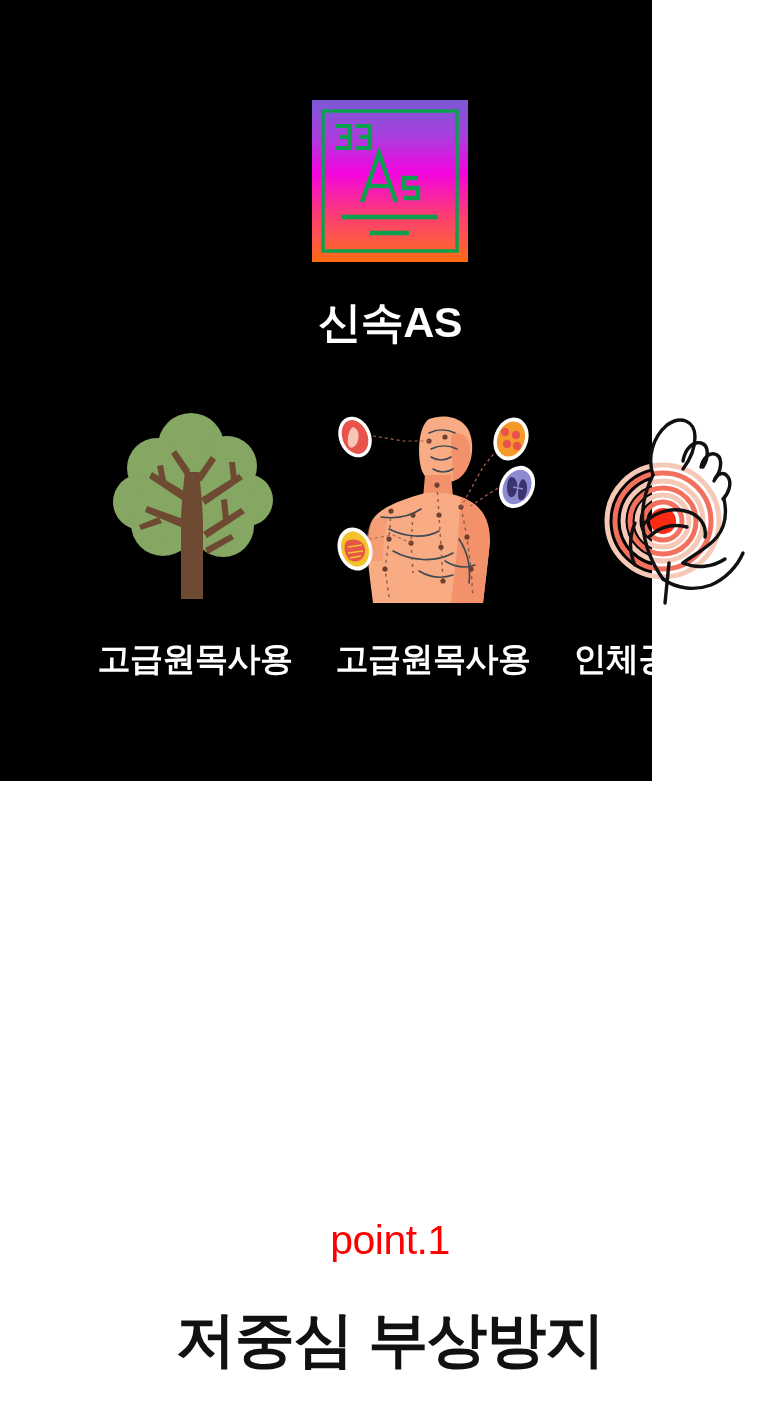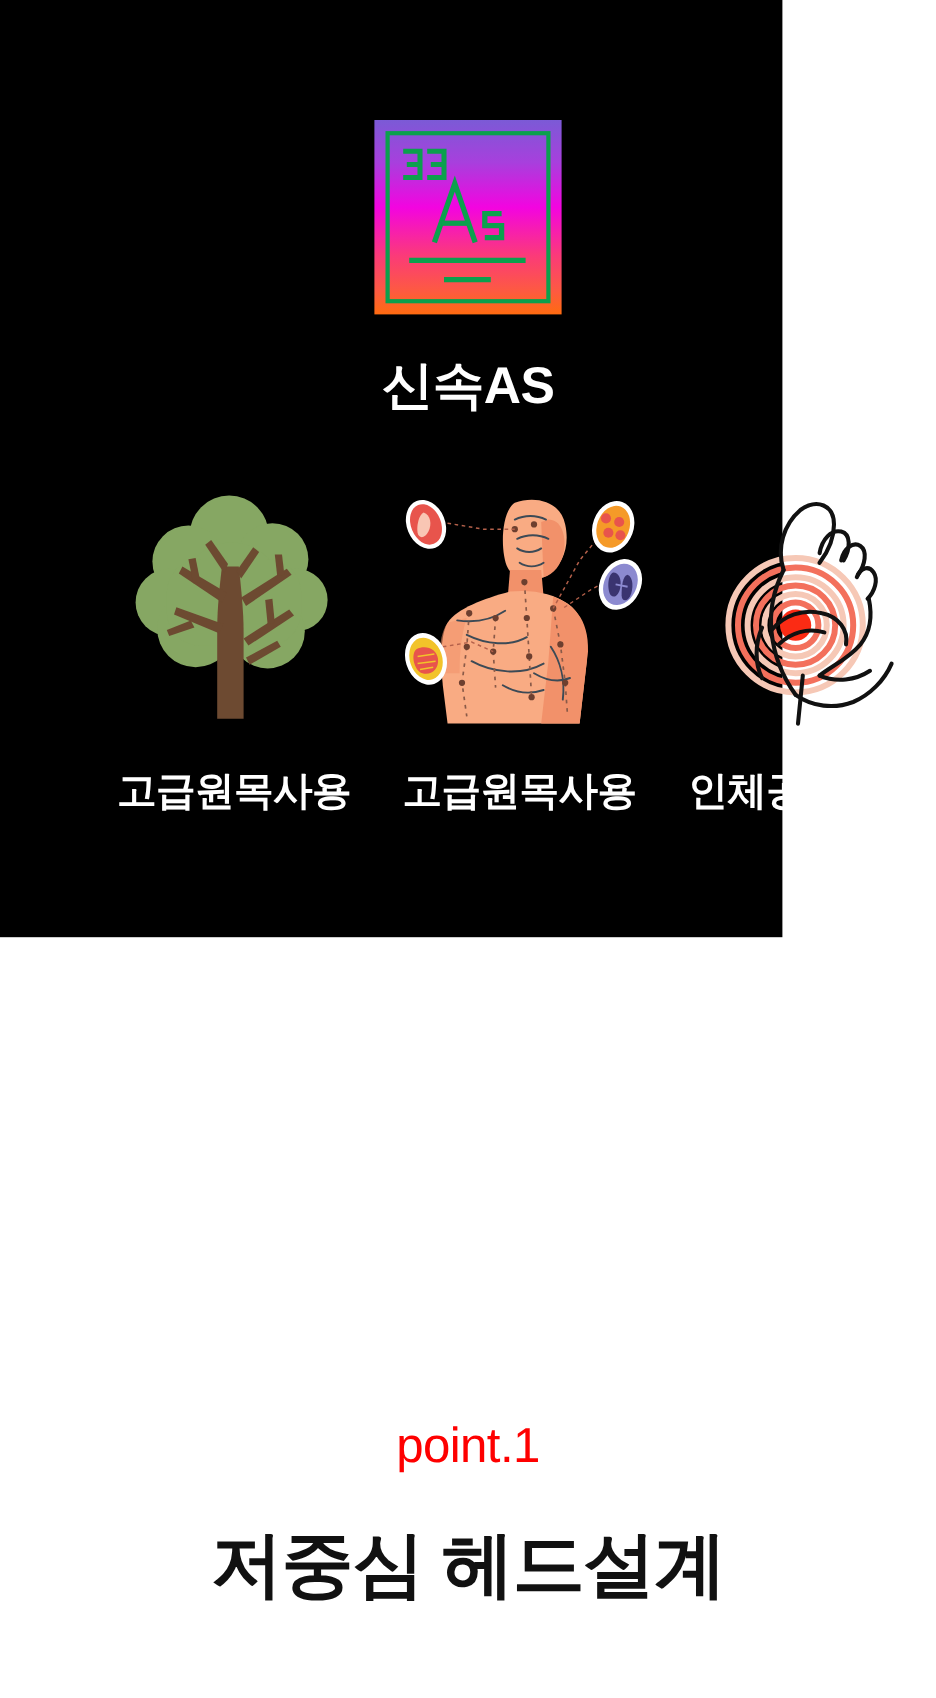--- a/index.html
+++ b/index.html
@@ -68,21 +68,21 @@
   .row-2 .feature-label {
     font-size: 33px;
     line-height: 38px;
     margin-top: 30px;
   }
 
   
   .caption-block {
     position: absolute;
     left: 0;
-    top: 1180px;
+    top: 1216px;
     width: 780px;
     text-align: center;
   }
   .caption-point {
     color: #fe0000;
     font-size: 41px;
     line-height: 48px;
     font-weight: normal;
     letter-spacing: -0.5px;
   }
@@ -335,14 +335,14 @@
           </g>
         </svg>
       </div>
       <div class="feature-label">인체공학설계</div>
     </div>
   </div>
 </div>
 
 <div class="caption-block">
   <div class="caption-point">point.1</div>
-  <div class="caption-title">저중심 헤드설계</div>
+  <div class="caption-title">저중심 부상방지</div>
 </div>
 
 </body></html>

